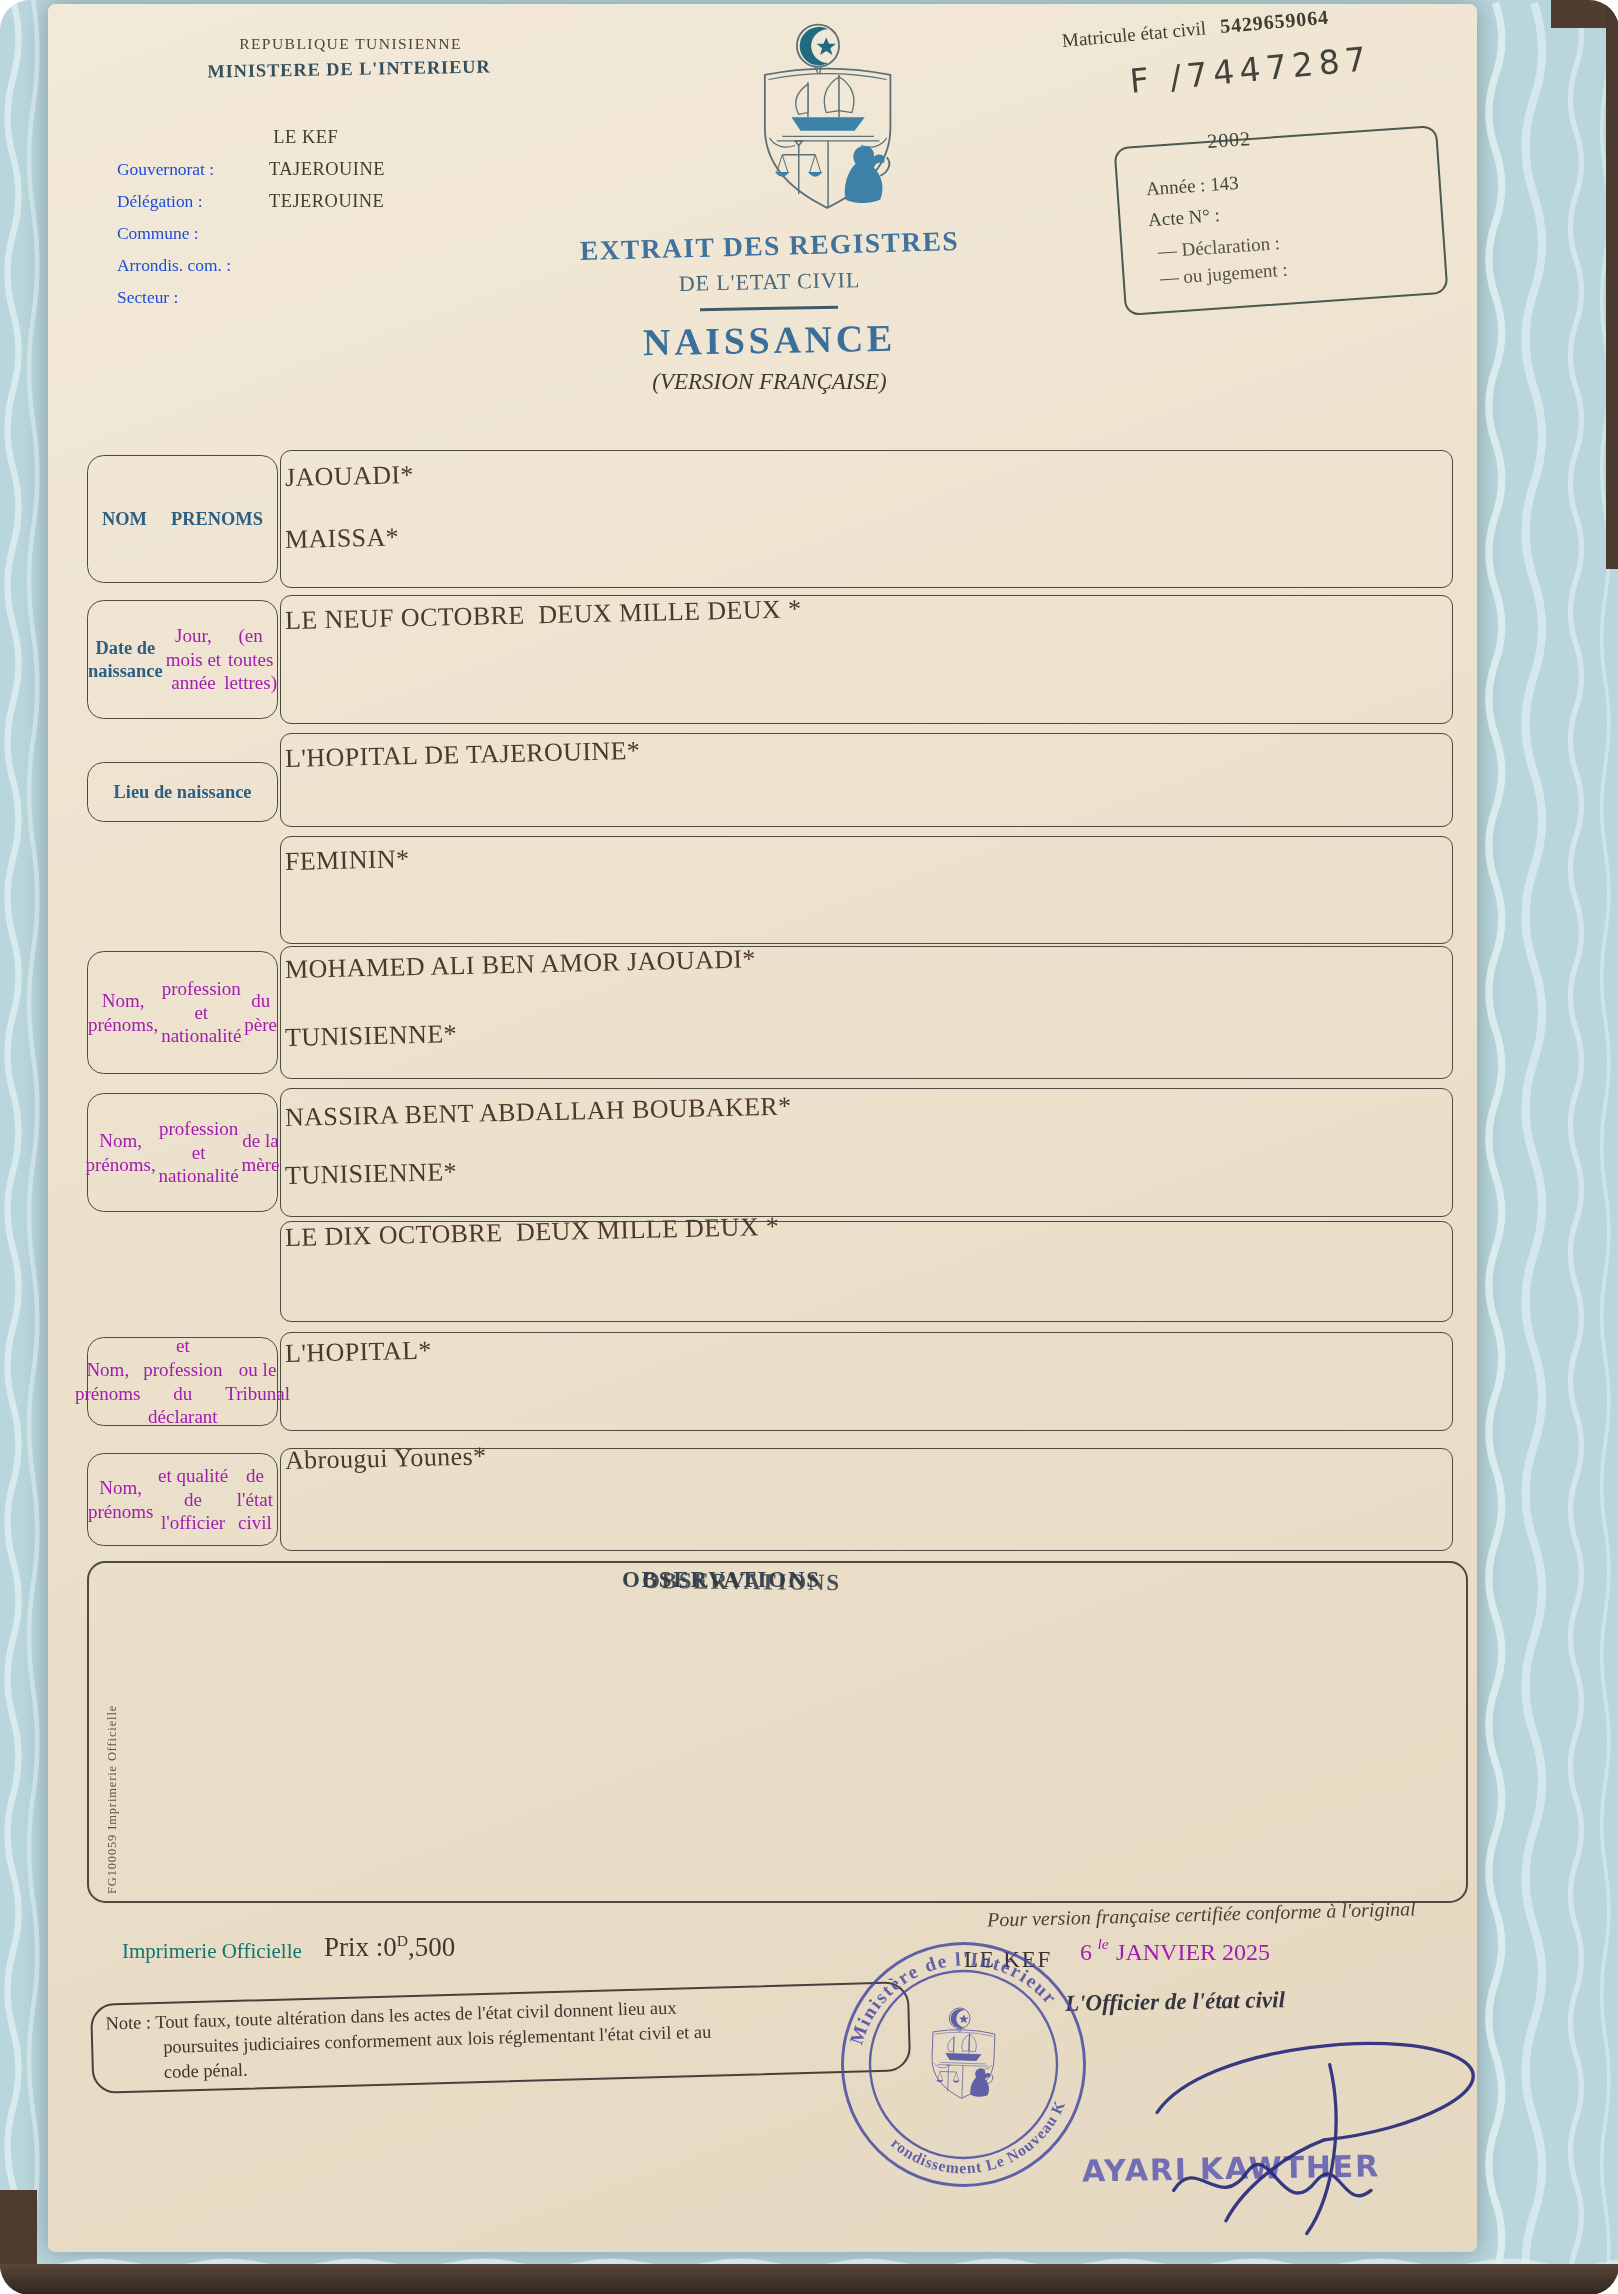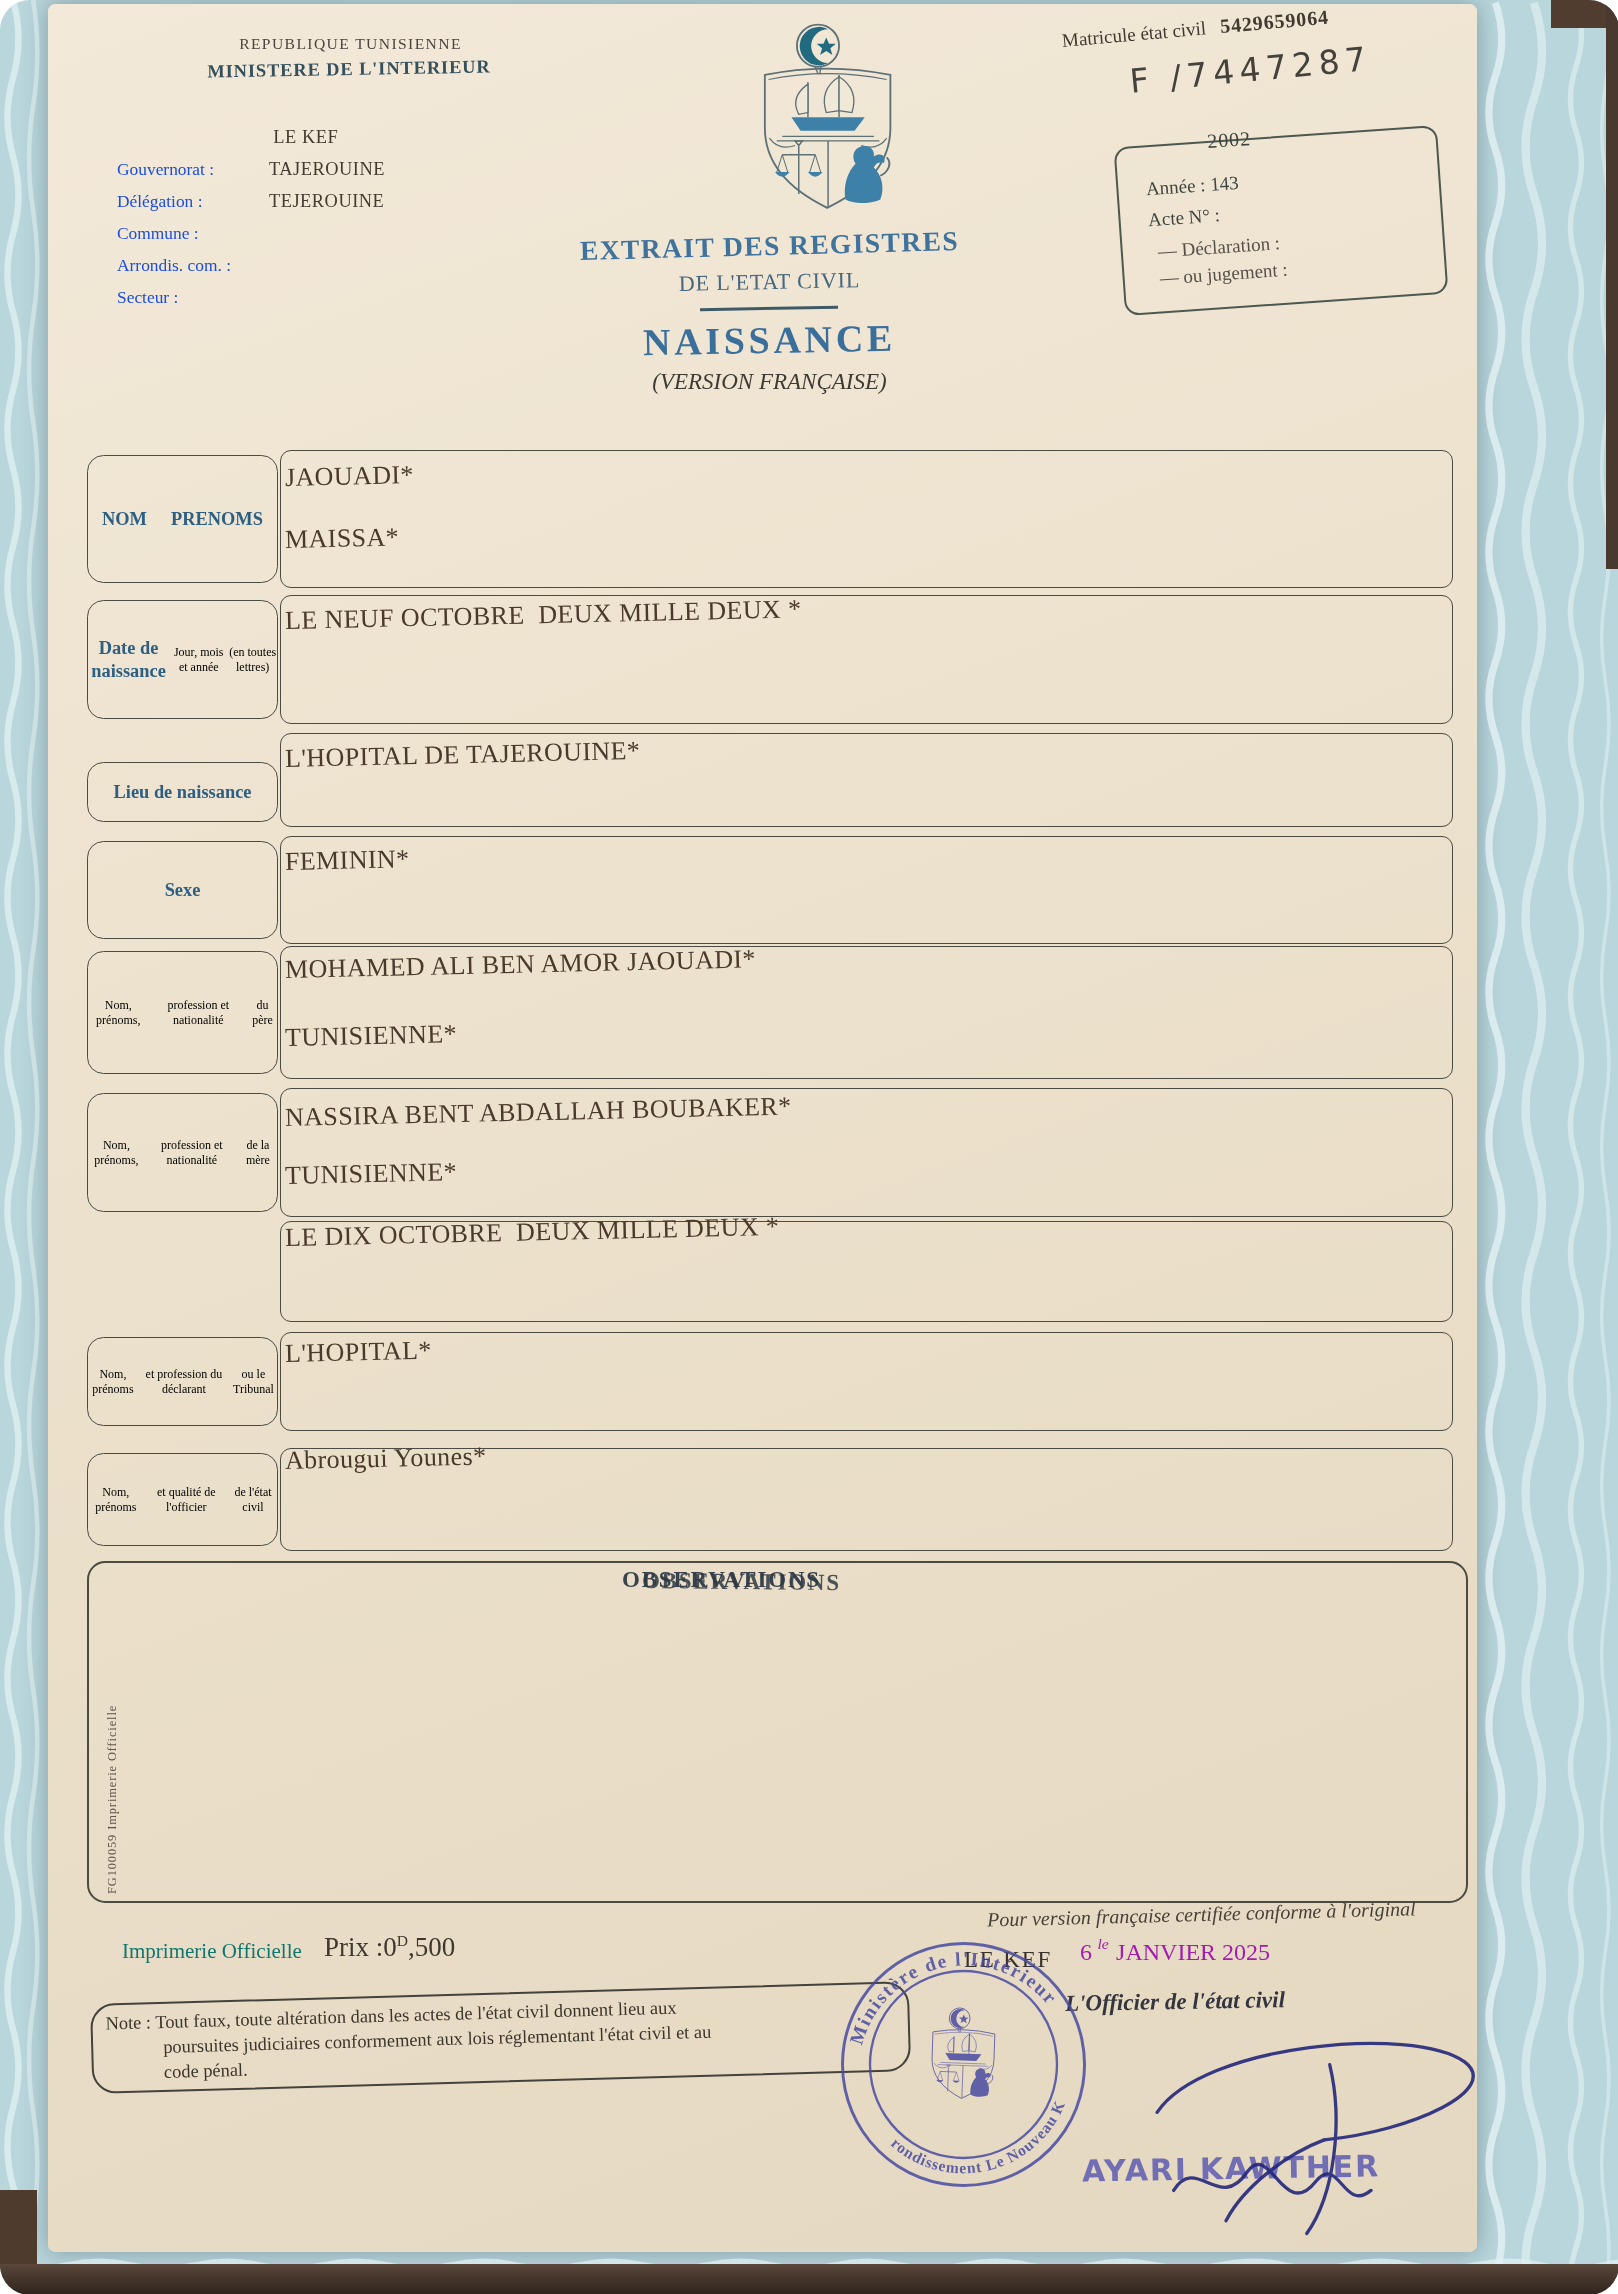--- a/index.html
+++ b/index.html
@@ -49,21 +49,21 @@
   #t2{left:0;top:269px;width:735px;font-size:22px;letter-spacing:0.9px;color:#47687e;transform:rotate(-1.2deg);}
   #t-underline{left:298px;top:307px;width:138px;height:2.8px;background:#3e5a66;transform:rotate(-1deg);}
   #t3{left:0;top:318px;width:735px;font-size:38px;font-weight:bold;letter-spacing:3.7px;color:#3b6f9b;transform:rotate(-1deg);}
   #t4{left:0;top:369px;width:735px;font-size:23px;font-style:italic;color:#3e3a34;}
 
   
   .row{position:absolute;left:87px;width:1366px;}
   .lbox{position:absolute;left:0;top:4.6px;bottom:4.6px;width:189px;border:1.8px solid #4c4b42;border-radius:16.5px;
         display:flex;flex-direction:row;justify-content:center;align-items:center;}
   .vbox{position:absolute;left:193px;top:0;bottom:0;right:0;border:1.8px solid #4c4b42;border-radius:11px;}
-  .lbl{font-size:12px;color:#000000;line-height:1.25;text-align:center;}
+  .lbl{font-size:19px;color:#a21caf;line-height:1.25;text-align:center;}
   .lbl.blue{color:#2d5f82;font-weight:bold;font-size:18.4px;}
   .val{position:absolute;left:3.7px;font-size:26px;color:#4a3a2b;white-space:pre;letter-spacing:0.4px;
        transform:rotate(-1.3deg);transform-origin:0 50%;line-height:27.5px;}
 
   
   #obs-box{left:87px;top:1561px;width:1377px;height:338px;border:2px solid #4c4b42;border-radius:18.4px;}
   .obs-title{position:absolute;top:3.7px;font-size:23px;font-weight:bold;letter-spacing:1.8px;color:#39434d;}
   #obs-t1{left:533px;}
   #obs-t2{left:553px;top:5.5px;color:#2f3a44;opacity:.85;transform:rotate(.6deg);}
 
@@ -213,23 +213,20 @@
       </div>
       <div class="row" style="top: 733px; height: 94px;">
         <div class="lbox" style="gap: 2.8px; margin-top: 24px;">
           <div class="lbl blue">Lieu de naissance</div>
         </div>
         <div class="vbox">
           <div class="val" style="top: 11px;">L'HOPITAL DE TAJEROUINE*</div>
         </div>
       </div>
       <div class="row" style="top: 836px; height: 108px;">
-        <div class="lbox" style="gap: 2.8px;">
-          <div class="lbl blue">Sexe</div>
-        </div>
         <div class="vbox">
           <div class="val" style="top: 11px;">FEMININ*</div>
         </div>
       </div>
       <div class="row" style="top: 946px; height: 133px;">
         <div class="lbox" style="gap: 2.8px;">
           <div class="lbl">Nom, prénoms,</div>
           <div class="lbl">profession et nationalité</div>
           <div class="lbl">du père</div>
         </div>

